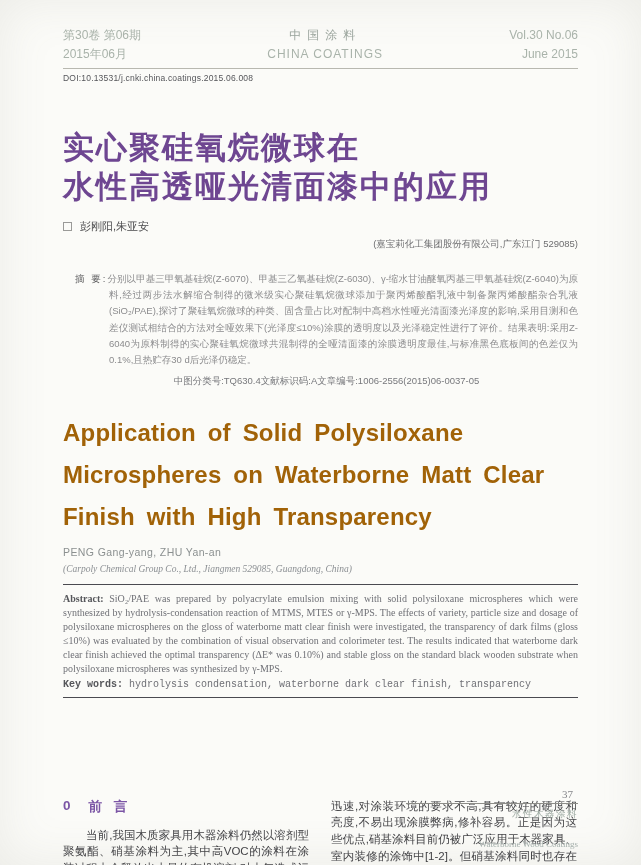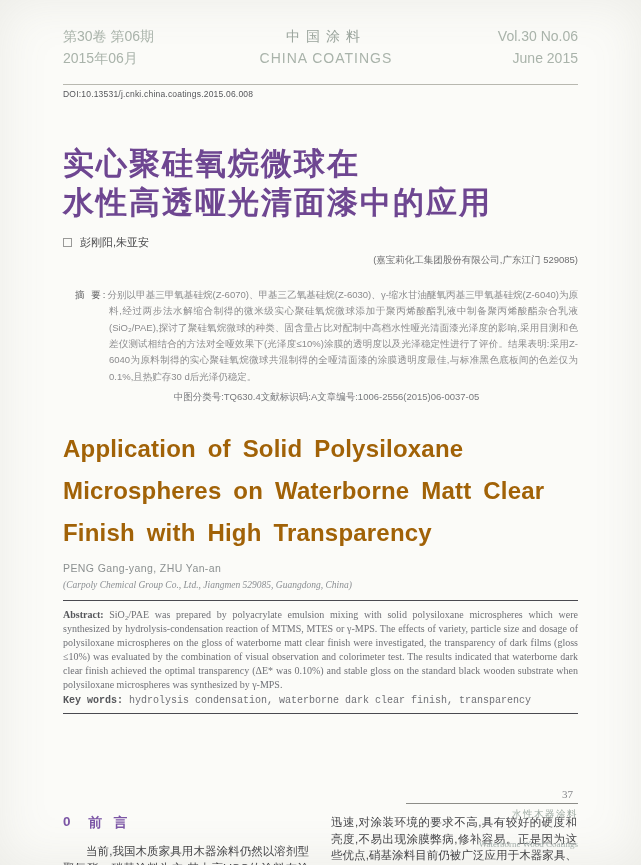--- a/index.html
+++ b/index.html
@@ -10,22 +10,22 @@
     background:#fbfbf8;
     box-sizing:border-box;
     padding:26px 63px 0 63px;
     overflow:hidden;
     font-family:"Liberation Sans", sans-serif;
     box-shadow:inset 0 0 50px rgba(120,120,110,0.12);
   }
   
   .header{
     display:flex;justify-content:space-between;align-items:flex-end;
-    font-size:14px;line-height:1.55;color:#a9b3aa;
-    border-bottom:1px solid #b8b8b0;padding-bottom:15px;
+    font-size:12px;line-height:1.55;color:#a9b3aa;
+    border-bottom:1px solid #b8b8b0;padding-bottom:5px;
   }
   .h-left{text-align:left;}
   .h-center{text-align:center;}
   .h-center .h-zh{letter-spacing:6px;color:#9aa49c;}
   .h-center .h-en{letter-spacing:1px;color:#a9b3aa;}
   .h-right{text-align:right;}
   .doi{font-size:8.5px;color:#55565a;margin-top:4px;letter-spacing:0.2px;}
   
   .title-zh{
     margin:46px 0 0 0;font-size:31px;font-weight:bold;color:#6e4691;

